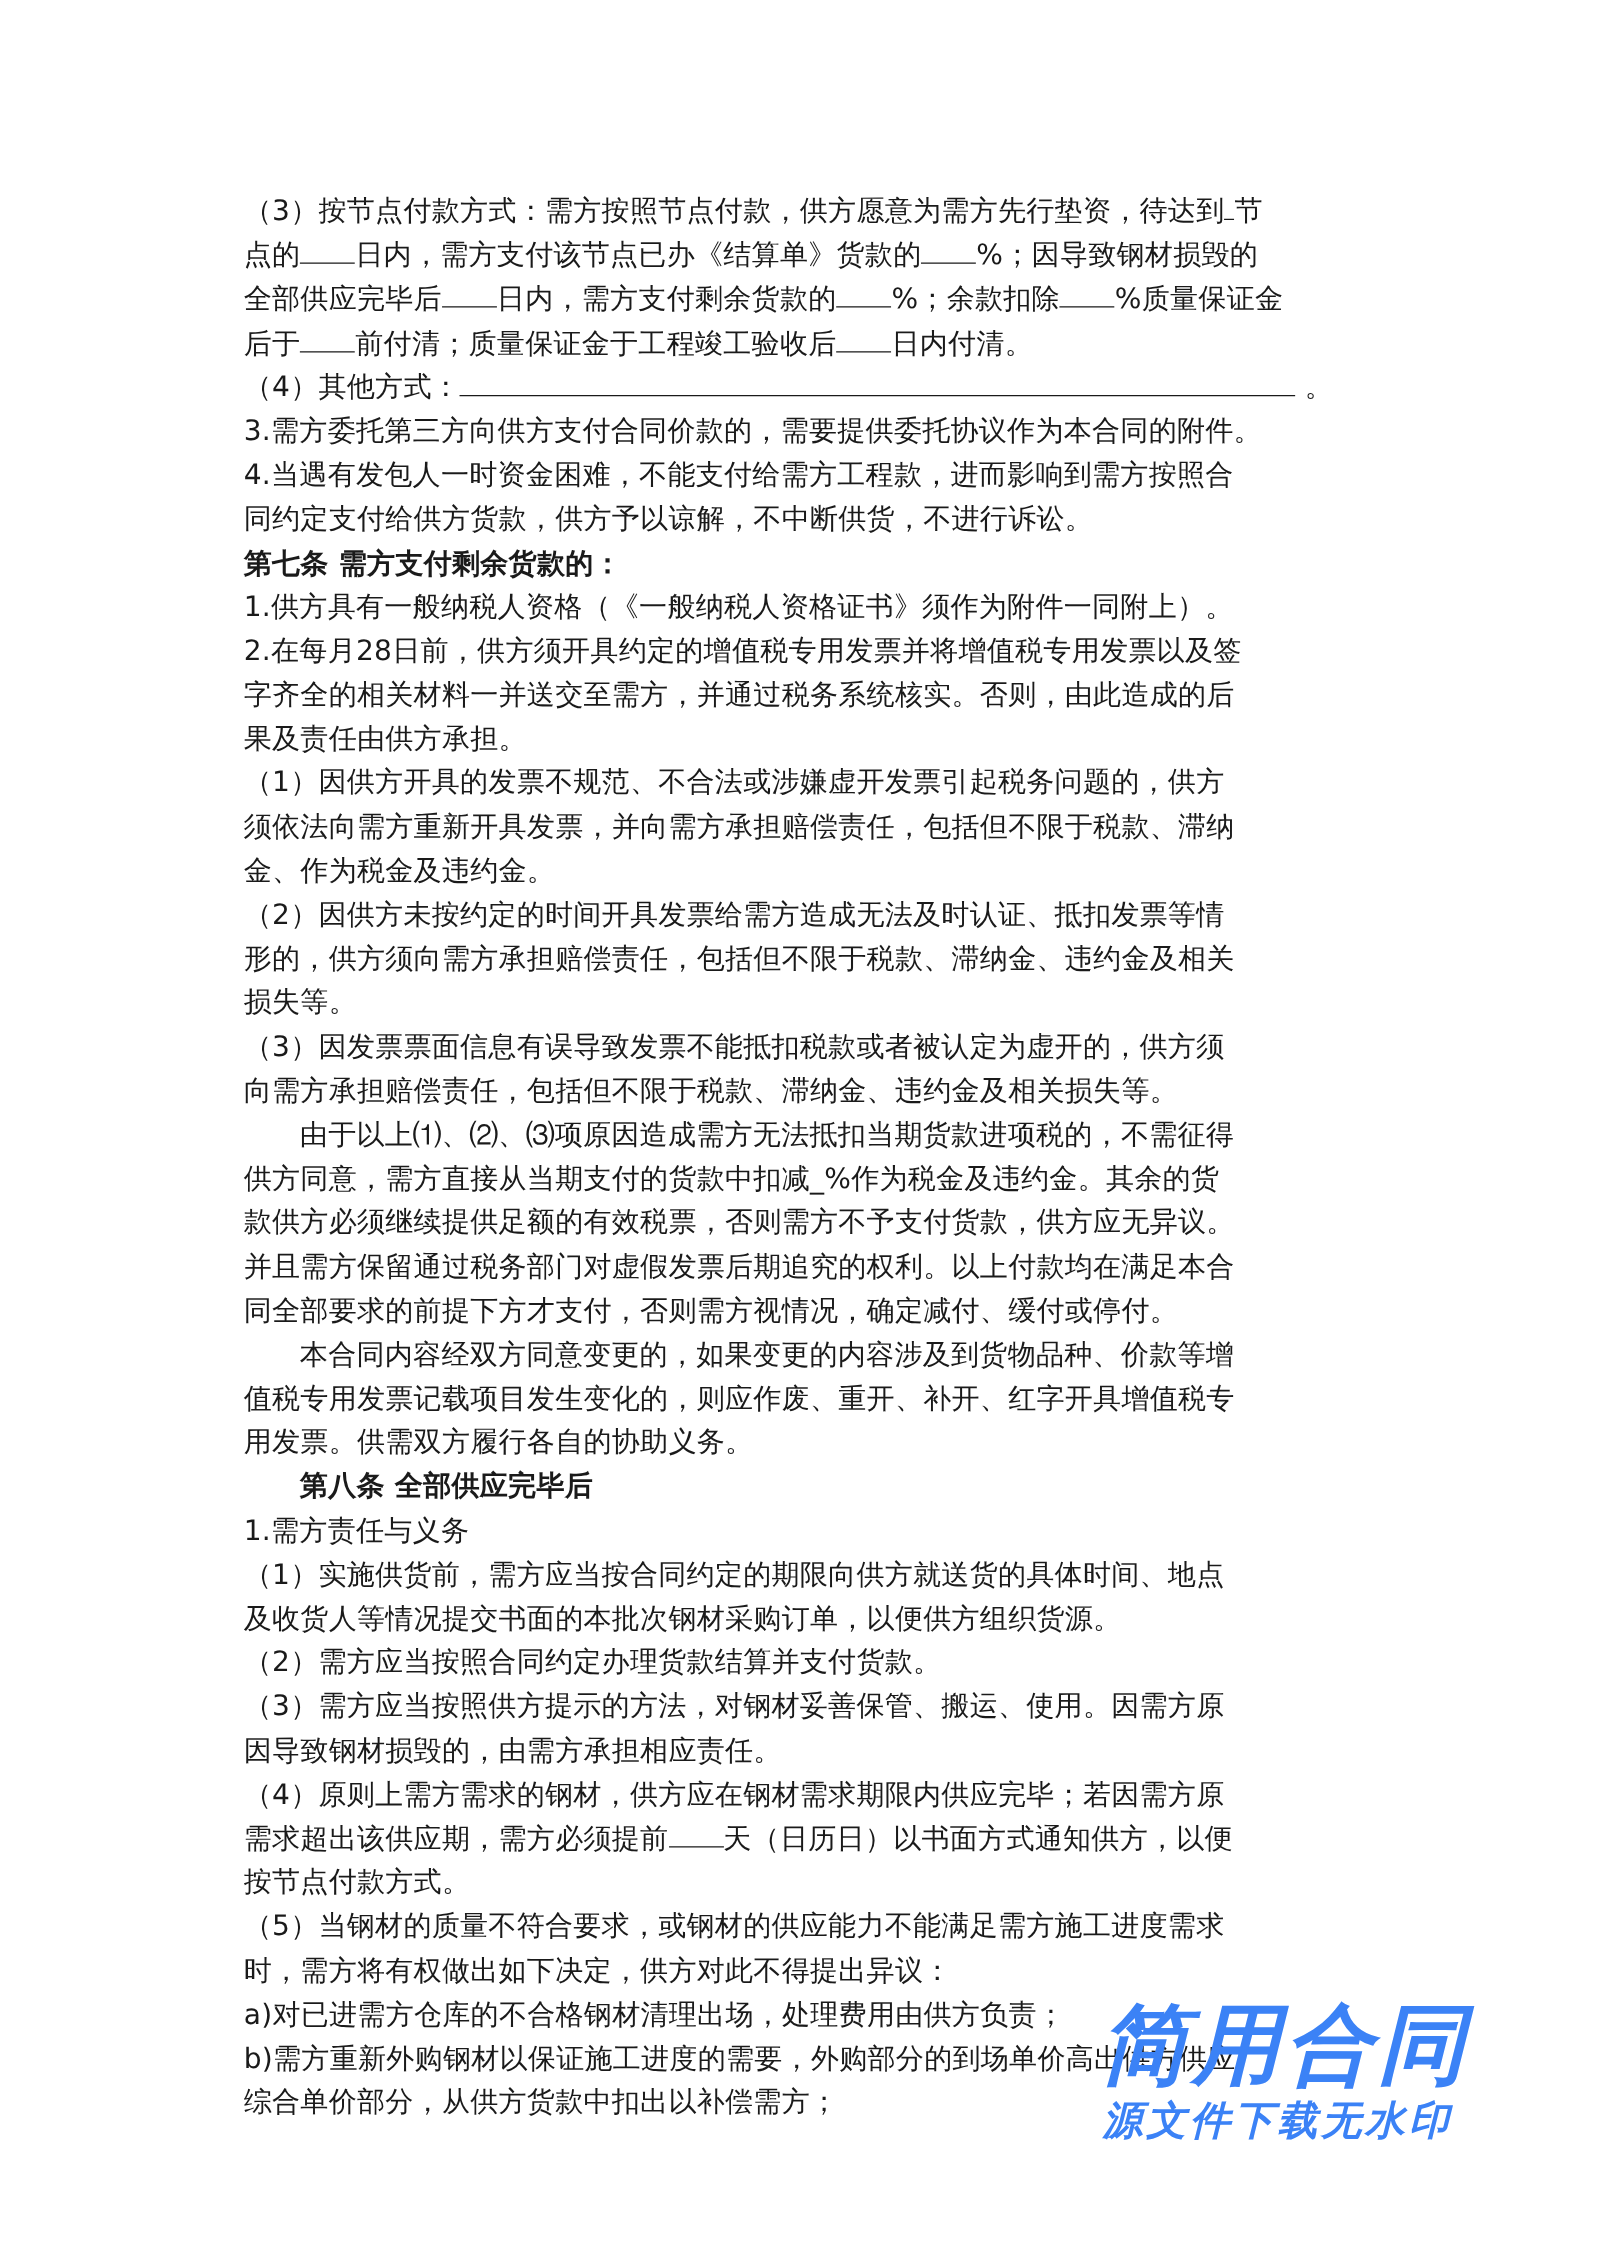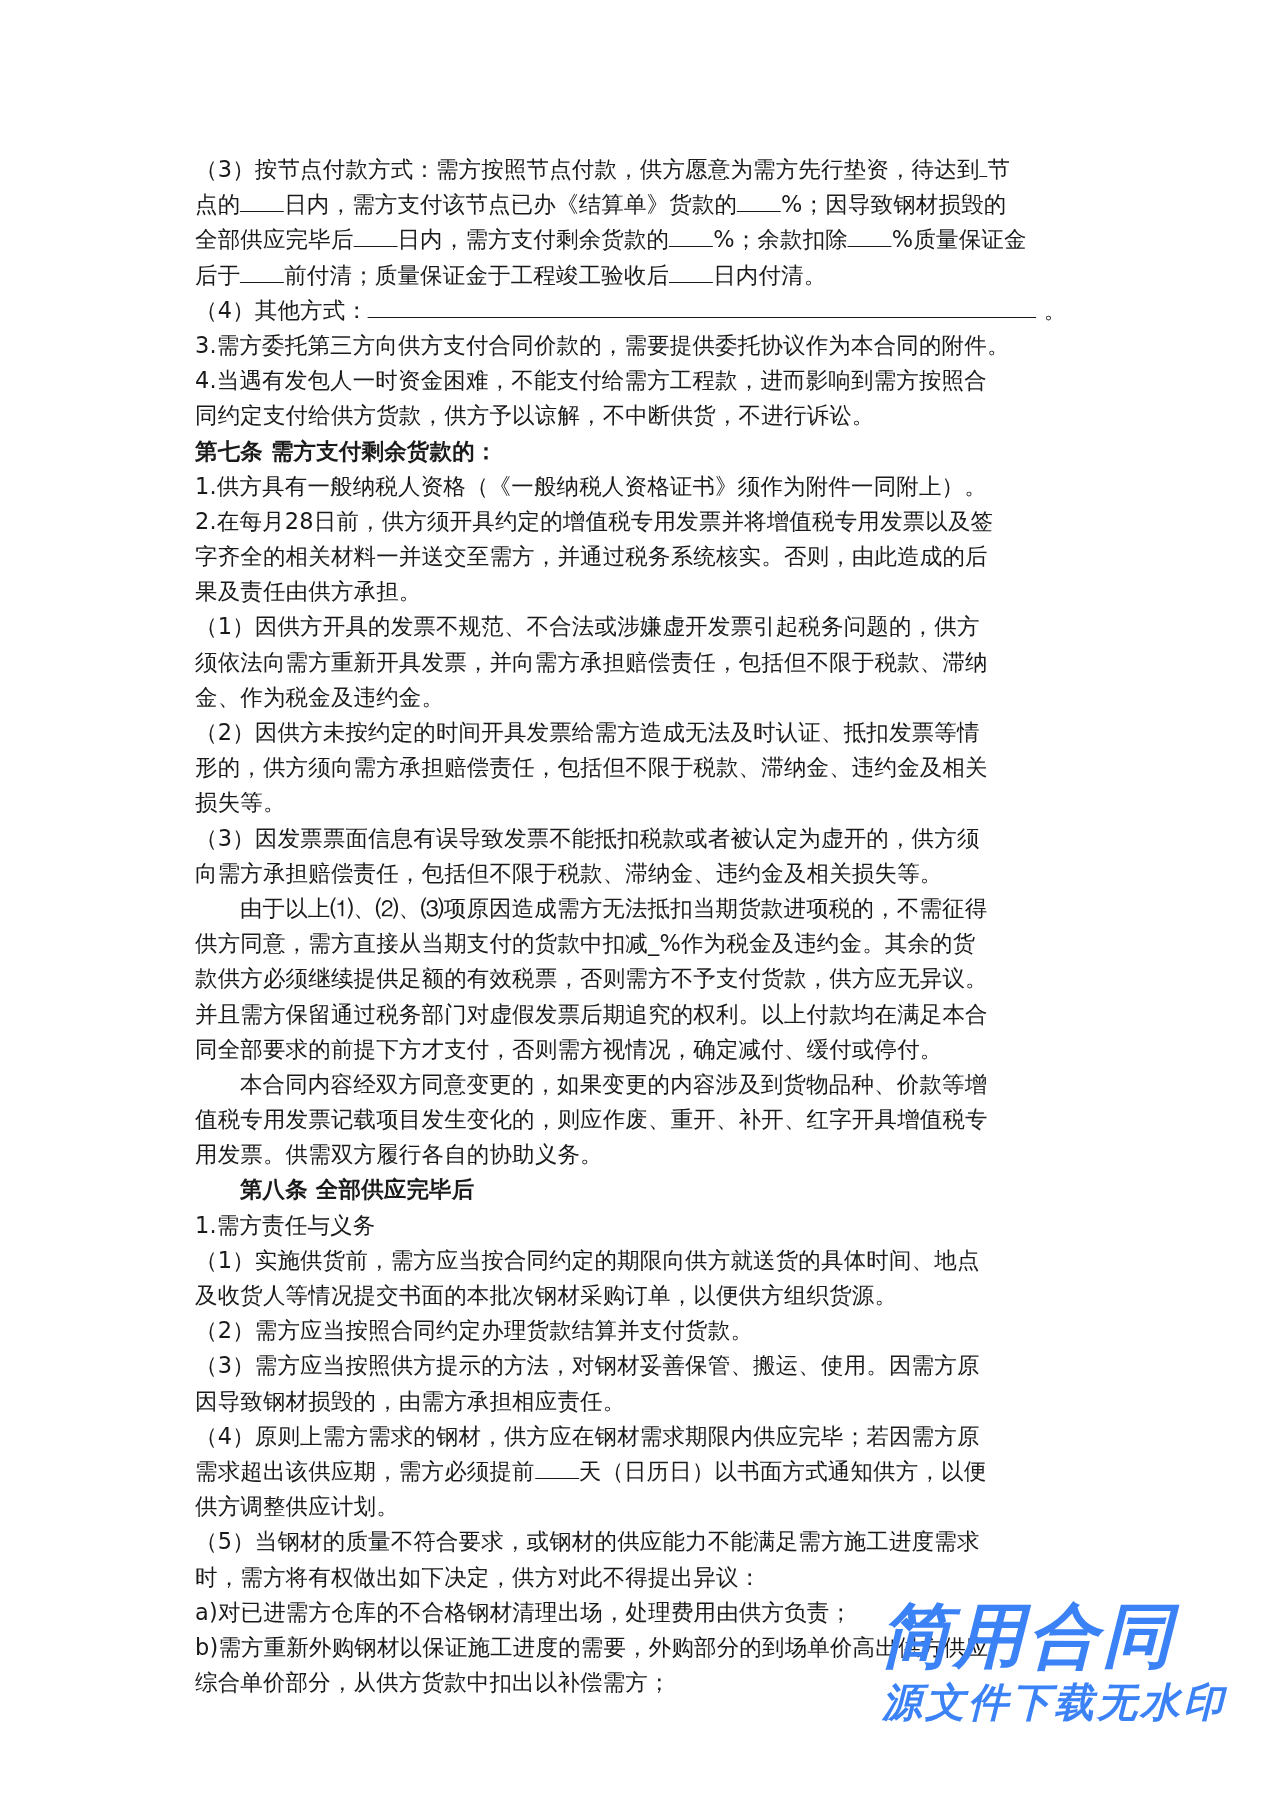--- a/index.html
+++ b/index.html
@@ -10,21 +10,21 @@
           letter-spacing: 0.2px; transform-origin: left center; }
   .bold { font-weight: bold; }
   .indent2 { padding-left: 45px; }
   .blank { display: inline-block; border-bottom: 1.5px solid #1a1a1a; height: 22px; vertical-align: baseline; }
   .blank.sm { width: 8px; }
   .blank.md { width: 44px; }
   .blank.lg { width: 670px; }
   .watermark { position: absolute; color: #3b82f6; font-weight: bold; font-style: italic;
                font-family: "DejaVu Sans", sans-serif; white-space: nowrap; }
   .wm1 { left: 880px; top: 1590px; font-size: 70px; letter-spacing: 4px; }
-  .wm2 { left: 882px; top: 1675px; font-size: 40px; letter-spacing: 3px; }
+  .wm2 { left: 882px; top: 1675px; font-size: 32px; letter-spacing: 3px; }
 </style>
 </head>
 <body>
 
 <div class="page" id="page">
     <div class="line" style="transform: scaleX(0.997765);"><span>（3）按节点付款方式：需方按照节点付款，供方愿意为需方先行垫资，待达到</span><span class="blank sm"></span><span>节</span></div>
     <div class="line" style="transform: scaleX(0.997765);"><span>点的</span><span class="blank md"></span><span>日内，需方支付该节点已办《结算单》货款的</span><span class="blank md"></span><span>%；因导致钢材损毁的</span></div>
     <div class="line" style="transform: scaleX(0.997765);"><span>全部供应完毕后</span><span class="blank md"></span><span>日内，需方支付剩余货款的</span><span class="blank md"></span><span>%；余款扣除</span><span class="blank md"></span><span>%质量保证金</span></div>
     <div class="line" style="transform: scaleX(0.997765);"><span>后于</span><span class="blank md"></span><span>前付清；质量保证金于工程竣工验收后</span><span class="blank md"></span><span>日内付清。</span></div>
     <div class="line" style="transform: scaleX(0.997765);"><span>（4）其他方式：</span><span class="blank lg"></span><span> 。</span></div>
@@ -54,21 +54,21 @@
     <div class="line" style="transform: scaleX(0.997765);"><span>用发票。供需双方履行各自的协助义务。</span></div>
     <div class="line bold indent2" style="transform: scaleX(0.997765);"><span>第八条  全部供应完毕后</span></div>
     <div class="line" style="transform: scaleX(0.997765);"><span>1.需方责任与义务</span></div>
     <div class="line" style="transform: scaleX(0.997765);"><span>（1）实施供货前，需方应当按合同约定的期限向供方就送货的具体时间、地点</span></div>
     <div class="line" style="transform: scaleX(0.997765);"><span>及收货人等情况提交书面的本批次钢材采购订单，以便供方组织货源。</span></div>
     <div class="line" style="transform: scaleX(0.997765);"><span>（2）需方应当按照合同约定办理货款结算并支付货款。</span></div>
     <div class="line" style="transform: scaleX(0.997765);"><span>（3）需方应当按照供方提示的方法，对钢材妥善保管、搬运、使用。因需方原</span></div>
     <div class="line" style="transform: scaleX(0.997765);"><span>因导致钢材损毁的，由需方承担相应责任。</span></div>
     <div class="line" style="transform: scaleX(0.997765);"><span>（4）原则上需方需求的钢材，供方应在钢材需求期限内供应完毕；若因需方原</span></div>
     <div class="line" style="transform: scaleX(0.997765);"><span>需求超出该供应期，需方必须提前</span><span class="blank md"></span><span>天（日历日）以书面方式通知供方，以便</span></div>
-    <div class="line" style="transform: scaleX(0.997765);"><span>供方调整供应计划。</span></div>
+    <div class="line" style="transform: scaleX(0.997765);"><span>按节点付款方式。</span></div>
     <div class="line" style="transform: scaleX(0.997765);"><span>（5）当钢材的质量不符合要求，或钢材的供应能力不能满足需方施工进度需求</span></div>
     <div class="line" style="transform: scaleX(0.997765);"><span>时，需方将有权做出如下决定，供方对此不得提出异议：</span></div>
     <div class="line" style="transform: scaleX(0.997765);"><span>a)对已进需方仓库的不合格钢材清理出场，处理费用由供方负责；</span></div>
     <div class="line" style="transform: scaleX(0.997765);"><span>b)需方重新外购钢材以保证施工进度的需要，外购部分的到场单价高出供方供应</span></div>
     <div class="line" style="transform: scaleX(0.997765);"><span>综合单价部分，从供方货款中扣出以补偿需方；</span></div>
   </div>
 
 <div class="watermark wm1">简用合同</div>
 <div class="watermark wm2">源文件下载无水印</div>
 

